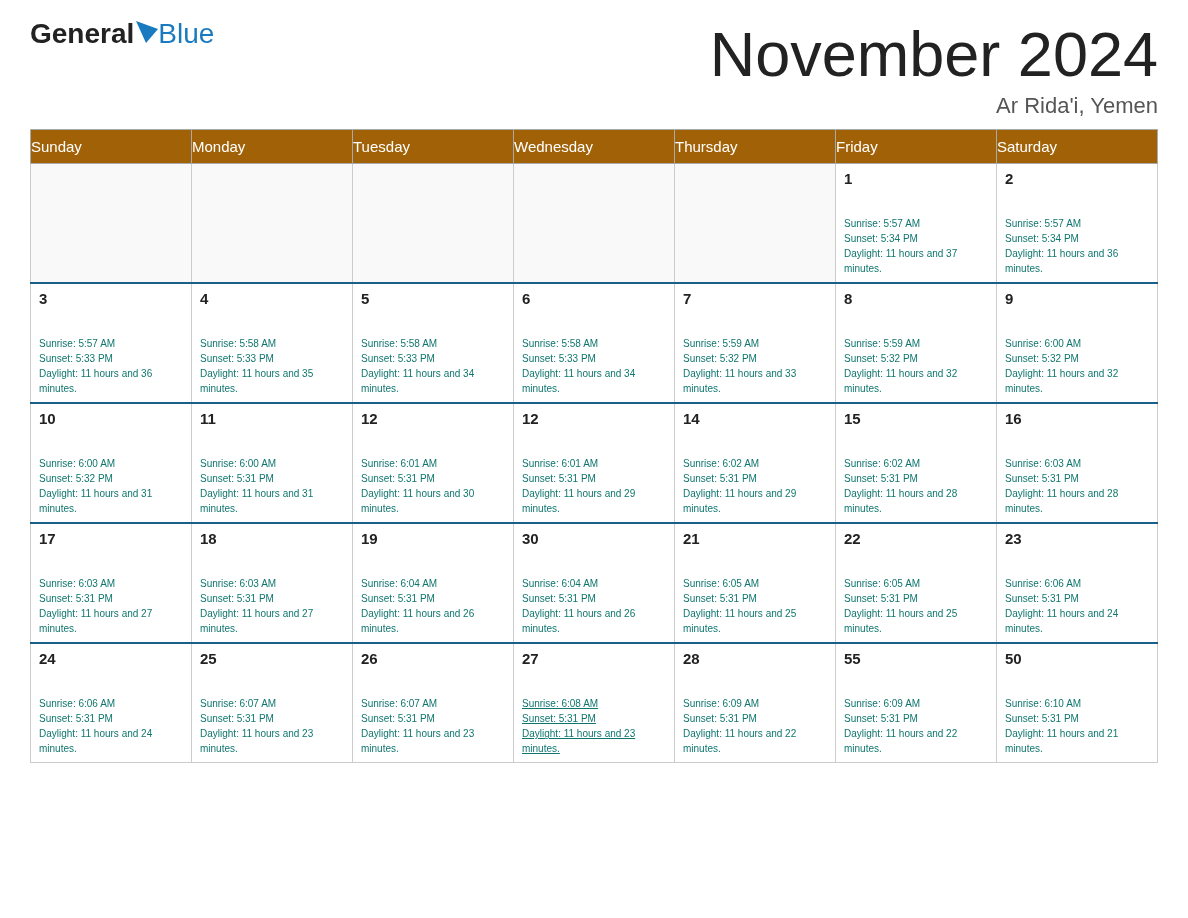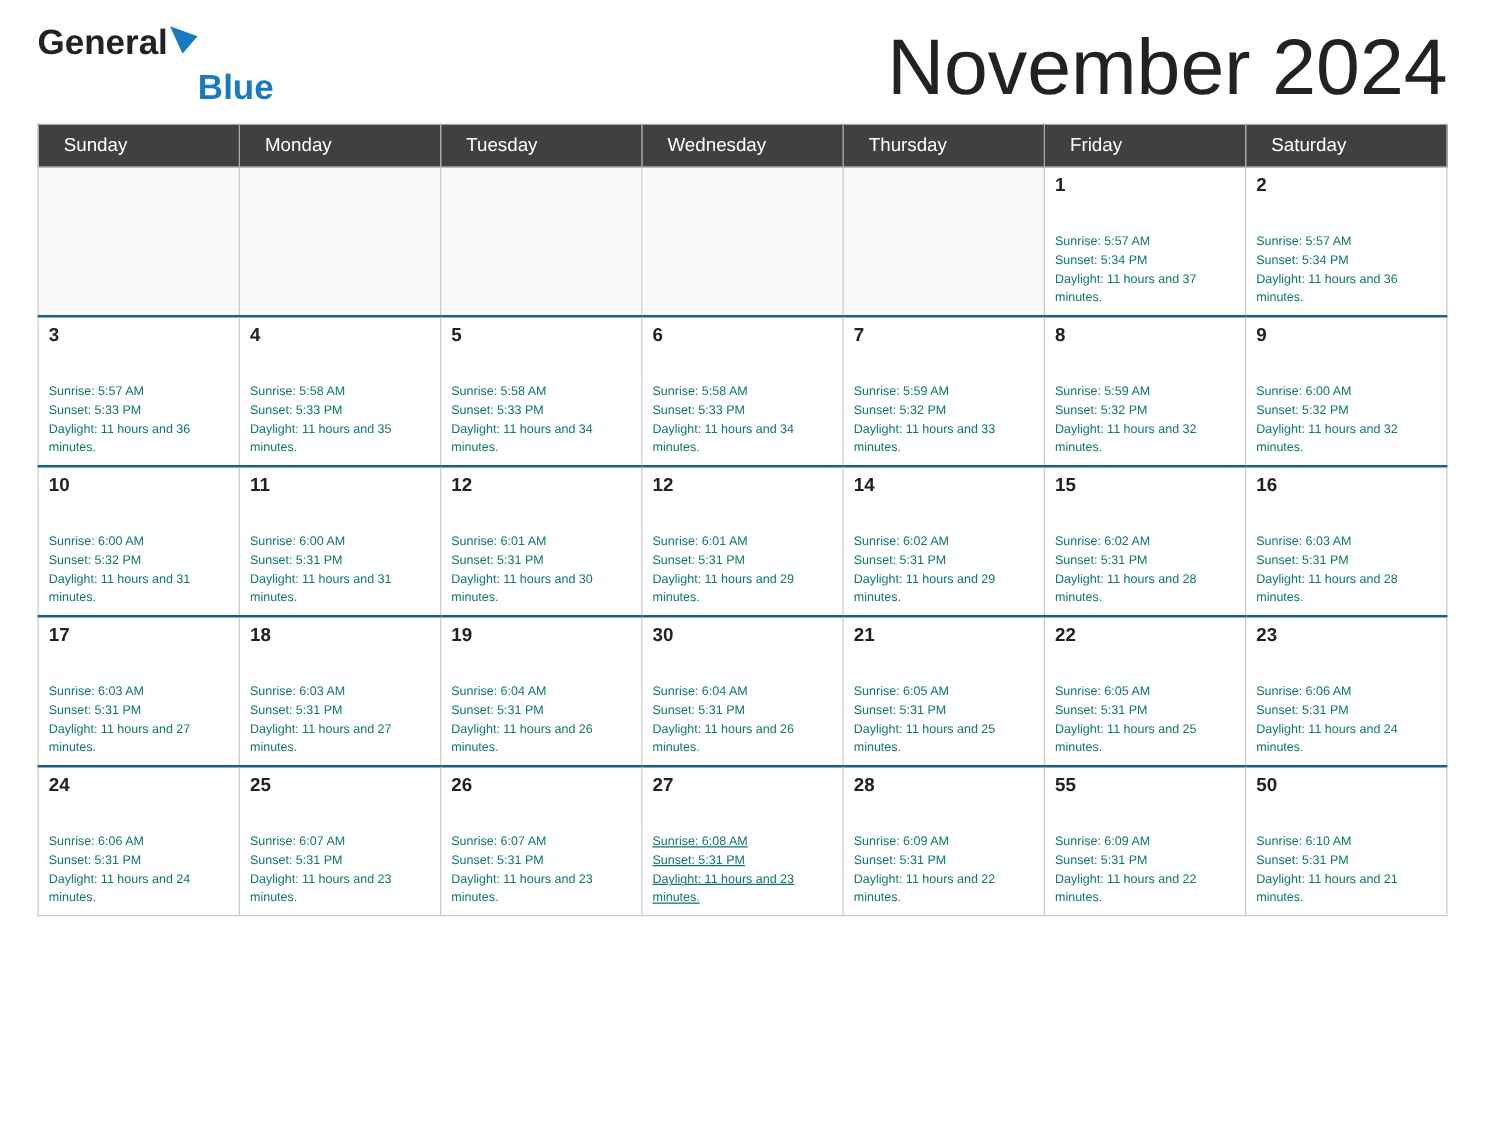--- a/index.html
+++ b/index.html
@@ -21,26 +21,25 @@
       align-items: flex-start;
     }
     .logo-general {
       font-size: 28px;
       font-weight: bold;
       color: #222;
       line-height: 1;
     }
     .logo-blue {
       font-size: 28px;
-      font-weight: bold;
+      font-weight: normal;
       color: #1a7abf;
       line-height: 1;
       display: flex;
       align-items: center;
-      margin-top: 36px;
     }
     .title-block {
       text-align: right;
     }
     .month-title {
       font-size: 63px;
       font-weight: normal;
       color: #222;
       line-height: 1.1;
     }
@@ -48,25 +47,25 @@
       font-size: 22px;
       color: #555;
       margin-top: 4px;
     }
     .calendar {
       width: 100%;
       border-collapse: collapse;
       margin-top: 10px;
     }
     .calendar th {
-      background-color: #404040;
+      background-color: #a16207;
       color: #fff;
       font-size: 15px;
       font-weight: normal;
-      padding: 8px 20px;
+      padding: 8px 0;
       text-align: left;
       border: 1px solid #aaa;
     }
     .calendar td {
       vertical-align: top;
       padding: 6px 8px;
       border: 1px solid #ccc;
       font-size: 12.5px;
       color: #333;
       width: 14.28%;
@@ -101,20 +100,21 @@
     <div style="display:flex;align-items:center;">
       <span class="logo-general">General</span>
       <svg width="22" height="22" viewBox="0 0 22 22" style="margin-left:2px;margin-top:-4px;">
         <polygon points="0,0 22,8 10,22" fill="#1a7abf"></polygon>
       </svg>
     </div>
     <span class="logo-blue">Blue</span>
   </div>
   <div class="title-block">
     <div class="month-title">November 2024</div>
+    <div class="subtitle">Ar Rida'i, Yemen</div>
   </div>
 </div>
 
 <table class="calendar">
   <thead>
     <tr>
 
     <th>Sunday</th>
         <th>Monday</th>
         <th>Tuesday</th>

